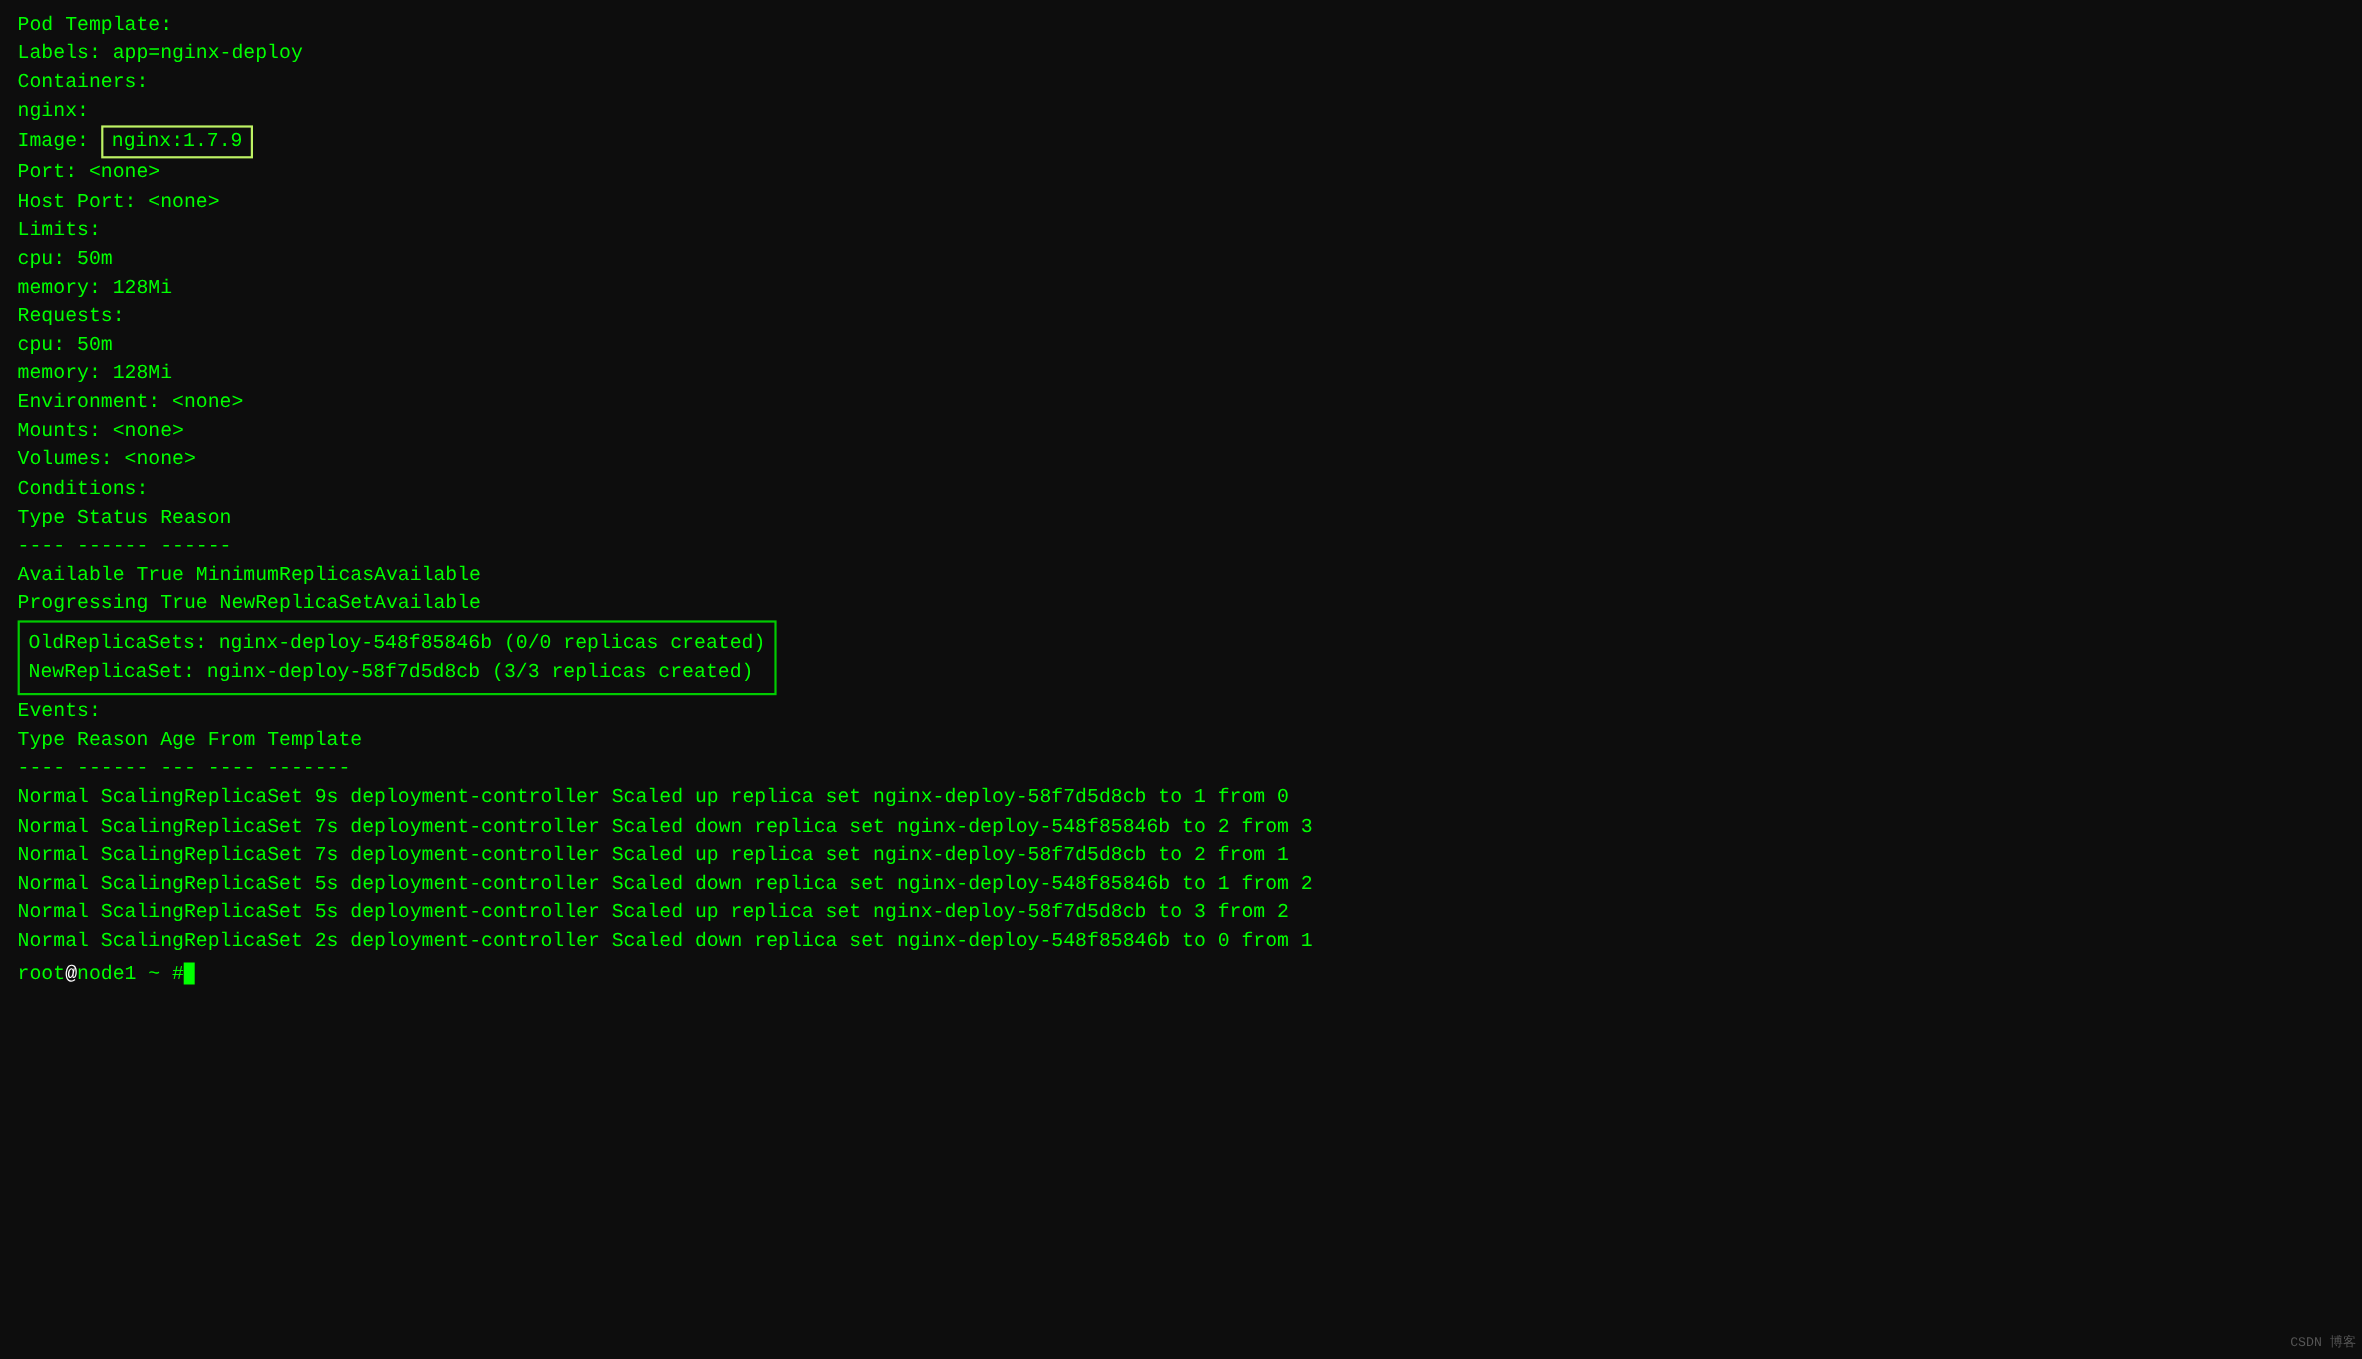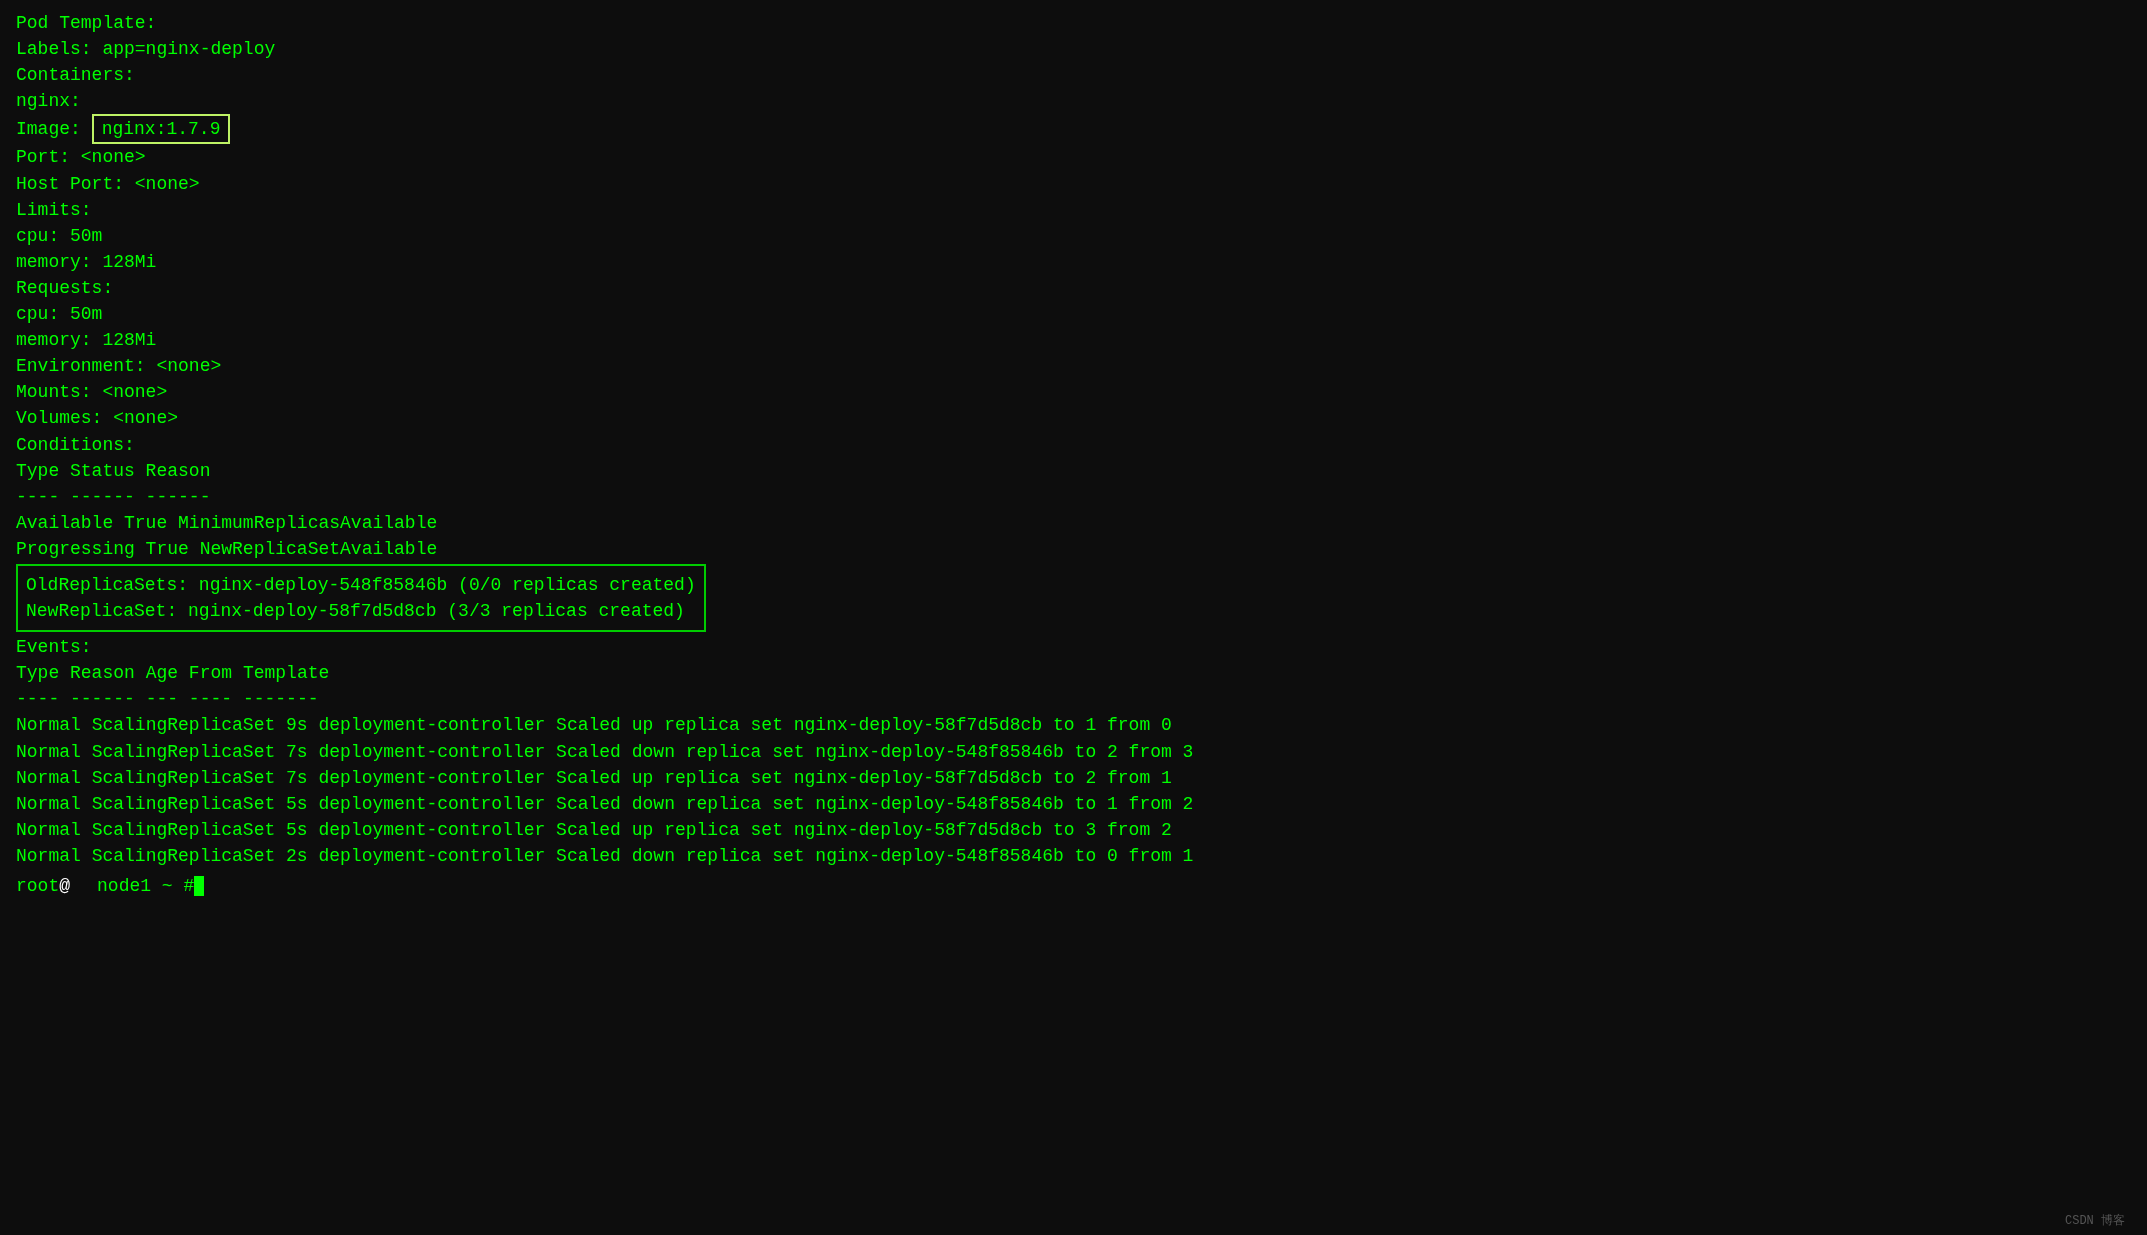--- a/index.html
+++ b/index.html
@@ -36,21 +36,21 @@
     
     .image-box {
       border: 2px solid #bef264;
       display: inline-block;
       padding: 0px 8px;
     }
 
     .watermark {
       position: fixed;
       bottom: 5px;
-      right: 22px;
+      right: 5px;
       color: #555;
       font-size: 12px;
     }
   </style>
 </head>
 <body>
 
 <div>
 
   <div>
@@ -94,18 +94,18 @@
 
     <span>  <span>Normal  </span><span>ScalingReplicaSet   </span><span>9s    </span><span>deployment-controller   </span><span>Scaled up replica set nginx-deploy-58f7d5d8cb to 1 from 0</span></span><br>
     <span>  <span>Normal  </span><span>ScalingReplicaSet   </span><span>7s    </span><span>deployment-controller   </span><span>Scaled down replica set nginx-deploy-548f85846b to 2 from 3</span></span><br>
     <span>  <span>Normal  </span><span>ScalingReplicaSet   </span><span>7s    </span><span>deployment-controller   </span><span>Scaled up replica set nginx-deploy-58f7d5d8cb to 2 from 1</span></span><br>
     <span>  <span>Normal  </span><span>ScalingReplicaSet   </span><span>5s    </span><span>deployment-controller   </span><span>Scaled down replica set nginx-deploy-548f85846b to 1 from 2</span></span><br>
     <span>  <span>Normal  </span><span>ScalingReplicaSet   </span><span>5s    </span><span>deployment-controller   </span><span>Scaled up replica set nginx-deploy-58f7d5d8cb to 3 from 2</span></span><br>
     <span>  <span>Normal  </span><span>ScalingReplicaSet   </span><span>2s    </span><span>deployment-controller   </span><span>Scaled down replica set nginx-deploy-548f85846b to 0 from 1</span></span><br>
   </div>
 
   <div style="margin-top: 4px;">
-    <span style="color: #00ff00;">root</span><span style="color: #ffffff;">@</span><span style="color: #00ff00; margin-left: 27px;">node1</span><span style="color: #00ff00;"> </span><span style="color: #00ff00;">~</span><span style="color: #00ff00;"> #</span><span class="cursor"></span>
+    <span style="color: #00ff00;">root</span><span style="color: #ffffff;">@</span><span style="color: #00ff00;">node1</span><span style="color: #00ff00;"> </span><span style="color: #00ff00;">~</span><span style="color: #00ff00;"> #</span><span class="cursor"></span>
   </div>
 
 </div>
 
 <div class="watermark">CSDN 博客</div>
 
 </body></html>

